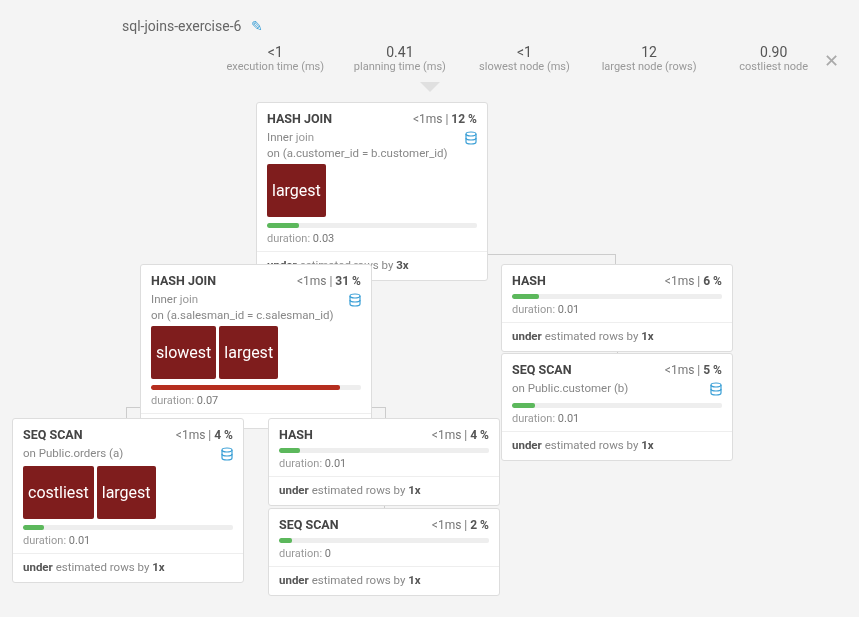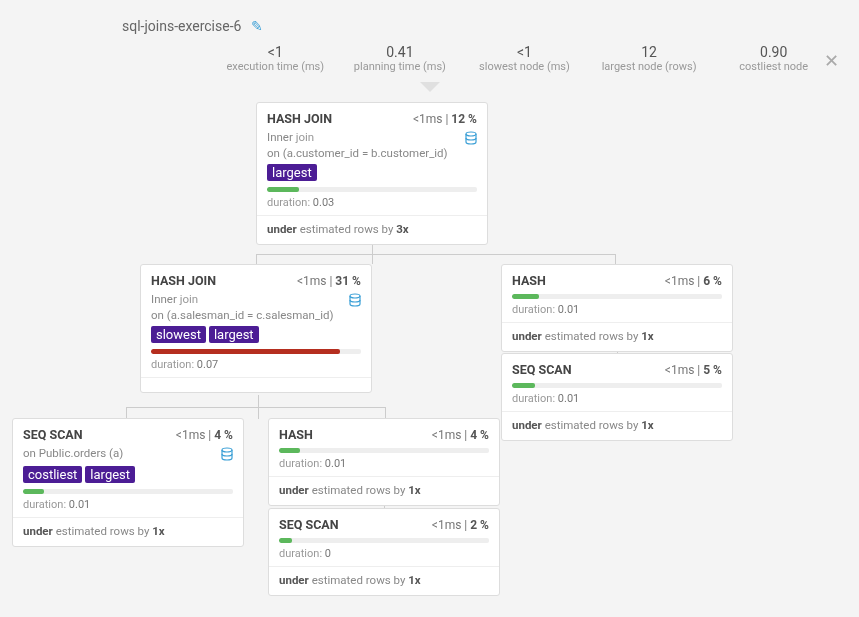--- a/index.html
+++ b/index.html
@@ -14,21 +14,21 @@
 .triangle{position:absolute;left:50%;top:82px;transform:translateX(-50%);width:0;height:0;border-left:10px solid transparent;border-right:10px solid transparent;border-top:10px solid #e0e0e0}
 .node{position:absolute;background:#fff;border:1px solid #ddd;border-radius:3px;padding:8px 10px;font-size:12px;width:232px}
 .node .top{display:flex;justify-content:space-between;align-items:center;margin-bottom:3px}
 .node .title{font-weight:700;color:#444;font-size:12.5px}
 .node .metrics{font-size:12px;color:#777}
 .node .metrics .pct{font-weight:700;color:#555}
 .node .sub{color:#888;font-size:11.5px;line-height:1.5}
 .node .sub .k{font-weight:400;color:#999}
 .node .on{color:#888;font-size:11.5px;margin-bottom:4px}
 .tags{display:flex;gap:3px;margin:4px 0 6px 0}
-.tag{background:#4c1d95;color:#fff;font-size:13px;padding:1px 5px;border-radius:2px;font-weight:400}
+.tag{background:#7f1d1d;color:#fff;font-size:16px;padding:17px 5px;border-radius:2px;font-weight:400}
 .bar{height:5px;background:#eee;border-radius:2px;margin:6px 0 4px 0;position:relative;overflow:hidden}
 .bar .fill{position:absolute;left:0;top:0;bottom:0;border-radius:2px}
 .dur{font-size:11px;color:#999}
 .dur .v{font-weight:400;color:#777}
 .sep{height:1px;background:#eee;margin:6px -10px}
 .est{font-size:11.5px;color:#888}
 .est b{color:#555;font-weight:700}
 .db{width:12px;height:14px;display:inline-block;vertical-align:middle}
 .db svg{display:block}
 .dbwrap{float:right;margin-top:2px}
@@ -134,20 +134,27 @@
   <div class="dur"><span>duration:</span> <span class="v">0.01</span></div>
   <div class="sep"></div>
   <div class="est"><b>under</b> <span>estimated rows by</span> <b>1x</b></div>
 </div>
 
 <div class="node" style="left:501px;top:353px">
   <div class="top">
       <span class="title">SEQ SCAN</span>
       <span class="metrics"><span>&lt;1ms</span> | <span class="pct"><span>5</span> %</span></span>
     </div>
+  <div class="sub"><span>on Public.customer (b)</span><span class="dbwrap db">
+        <svg viewBox="0 0 12 14">
+          <ellipse cx="6" cy="3" rx="5" ry="2" fill="none" stroke="#3a9fd6" stroke-width="1.2"></ellipse>
+          <path d="M1 3v8c0 1.1 2.2 2 5 2s5-.9 5-2V3" fill="none" stroke="#3a9fd6" stroke-width="1.2"></path>
+          <path d="M1 7c0 1.1 2.2 2 5 2s5-.9 5-2" fill="none" stroke="#3a9fd6" stroke-width="1.2"></path>
+        </svg>
+      </span></div>
   <div class="bar">
       <div class="fill" style="background:#5cb85c;width:11%"></div>
     </div>
   <div class="dur"><span>duration:</span> <span class="v">0.01</span></div>
   <div class="sep"></div>
   <div class="est"><b>under</b> <span>estimated rows by</span> <b>1x</b></div>
 </div>
 
 <div class="node" style="left:12px;top:418px">
   <div class="top">

